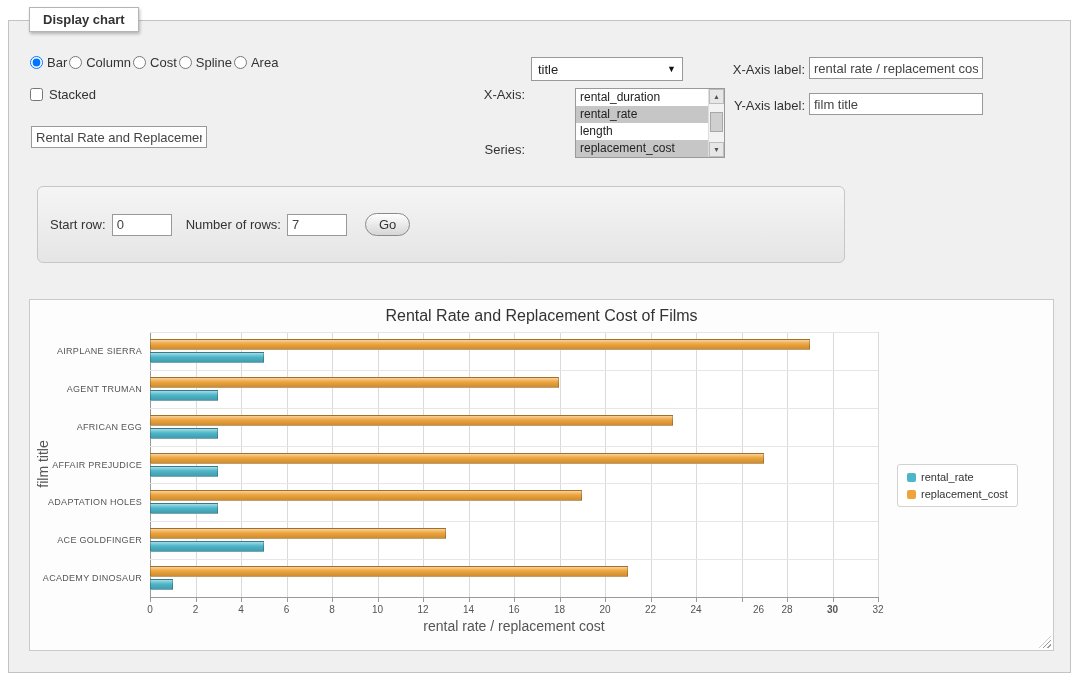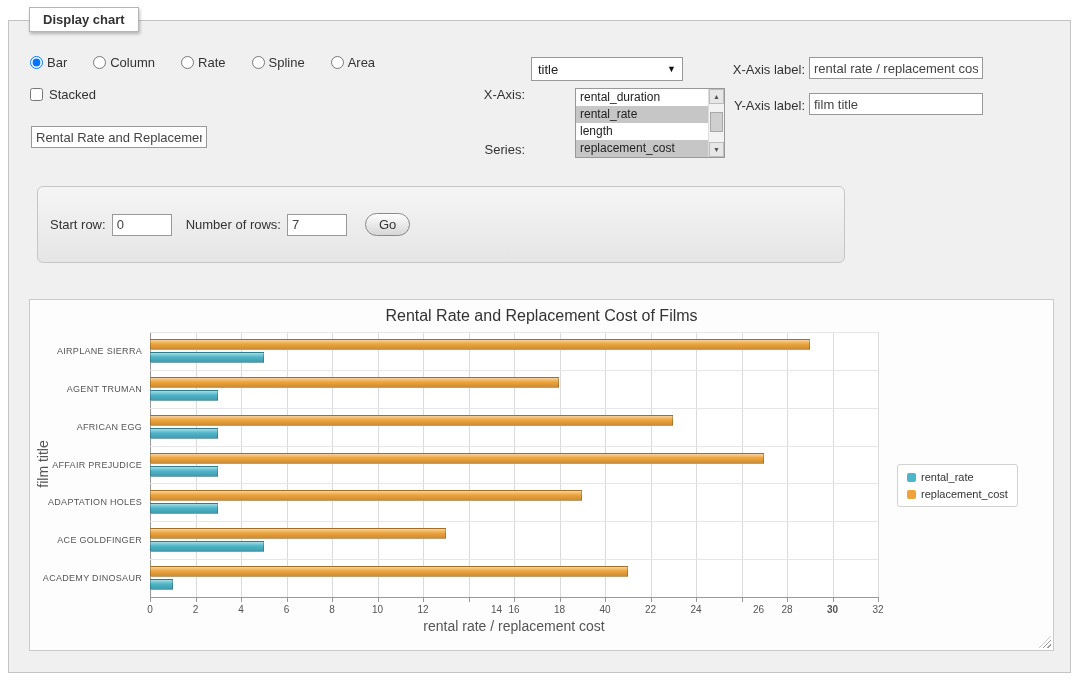--- a/index.html
+++ b/index.html
@@ -11,21 +11,21 @@
   .fieldset{
     position:absolute;left:8px;top:20px;width:1063px;height:653px;
     border:1px solid #c3c3c3;background:#f0f0f0;box-sizing:border-box;
   }
   .legend-box{
     position:absolute;top:-14px;left:20px;background:#fff;border:1px solid #b5b5b5;
     box-shadow:1px 2px 3px rgba(0,0,0,.25);padding:4px 13px;font-weight:bold;
     font-size:13px;color:#333;white-space:nowrap;
   }
   
-  .radio-row{position:absolute;left:21px;top:34px;display:flex;gap:26px;font-size:13px;align-items:center;}
+  .radio-row{position:absolute;left:21px;top:34px;display:flex;gap:2px;font-size:13px;align-items:center;}
   .radio-item{display:flex;align-items:center;gap:4px;cursor:pointer;}
   .radio-item input{margin:0;}
   .stacked-row{position:absolute;left:21px;top:66px;display:flex;gap:6px;font-size:13px;align-items:center;cursor:pointer;}
   .stacked-row input{margin:0;}
   .txt{border:1px solid #999;padding:2px 4px;font:13px "Liberation Sans",sans-serif;color:#444;box-sizing:border-box;background:#fff;}
   .title-input{position:absolute;left:22px;top:105px;width:176px;height:22px;}
   .lbl{font-size:13px;color:#333;position:absolute;}
   .xaxis-lbl{left:400px;top:41px;width:116px;text-align:right;margin-top:25px;}
   .x-select{
     position:absolute;left:522px;top:36px;width:152px;height:24px;background:#fff;
@@ -112,21 +112,21 @@
     <label class="radio-item">
       <input type="radio" name="chartType" checked="" style="">
       <span>Bar</span>
     </label>
     <label class="radio-item">
       <input type="radio" name="chartType" style="">
       <span>Column</span>
     </label>
     <label class="radio-item">
       <input type="radio" name="chartType" style="">
-      <span>Rate</span>
+      <span>Cost</span>
     </label>
     <label class="radio-item">
       <input type="radio" name="chartType" style="">
       <span>Spline</span>
     </label>
     <label class="radio-item">
       <input type="radio" name="chartType" style="">
       <span>Area</span>
     </label>
   </div>
@@ -194,30 +194,30 @@
         <div class="tickmark" style="left: 25%;"></div>
         <div class="ticklabel" style="left: 25%;">8</div>
         <div class="vgrid" style="left: 31.25%;"></div>
         <div class="tickmark" style="left: 31.25%;"></div>
         <div class="ticklabel" style="left: 31.25%;">10</div>
         <div class="vgrid" style="left: 37.5%;"></div>
         <div class="tickmark" style="left: 37.5%;"></div>
         <div class="ticklabel" style="left: 37.5%;">12</div>
         <div class="vgrid" style="left: 43.75%;"></div>
         <div class="tickmark" style="left: 43.75%;"></div>
-        <div class="ticklabel" style="left: 43.75%; margin-left: 28px;">14</div>
+        <div class="ticklabel" style="left: 43.75%;">14</div>
         <div class="vgrid" style="left: 50%;"></div>
         <div class="tickmark" style="left: 50%;"></div>
         <div class="ticklabel" style="left: 50%;">16</div>
         <div class="vgrid" style="left: 56.25%;"></div>
         <div class="tickmark" style="left: 56.25%;"></div>
         <div class="ticklabel" style="left: 56.25%;">18</div>
         <div class="vgrid" style="left: 62.5%;"></div>
         <div class="tickmark" style="left: 62.5%;"></div>
-        <div class="ticklabel" style="left: 62.5%;">40</div>
+        <div class="ticklabel" style="left: 62.5%;">20</div>
         <div class="vgrid" style="left: 68.75%;"></div>
         <div class="tickmark" style="left: 68.75%;"></div>
         <div class="ticklabel" style="left: 68.75%;">22</div>
         <div class="vgrid" style="left: 75%;"></div>
         <div class="tickmark" style="left: 75%;"></div>
         <div class="ticklabel" style="left: 75%;">24</div>
         <div class="vgrid" style="left: 81.25%;"></div>
         <div class="tickmark" style="left: 81.25%;"></div>
         <div class="ticklabel" style="left: 81.25%; margin-left: 17px;">26</div>
         <div class="vgrid" style="left: 87.5%;"></div>

